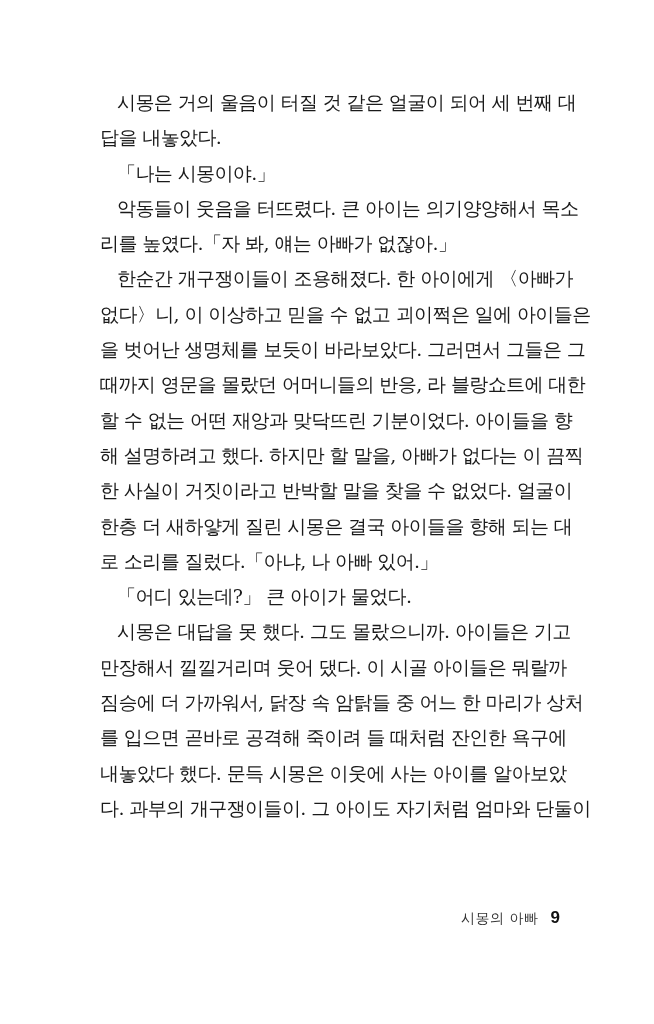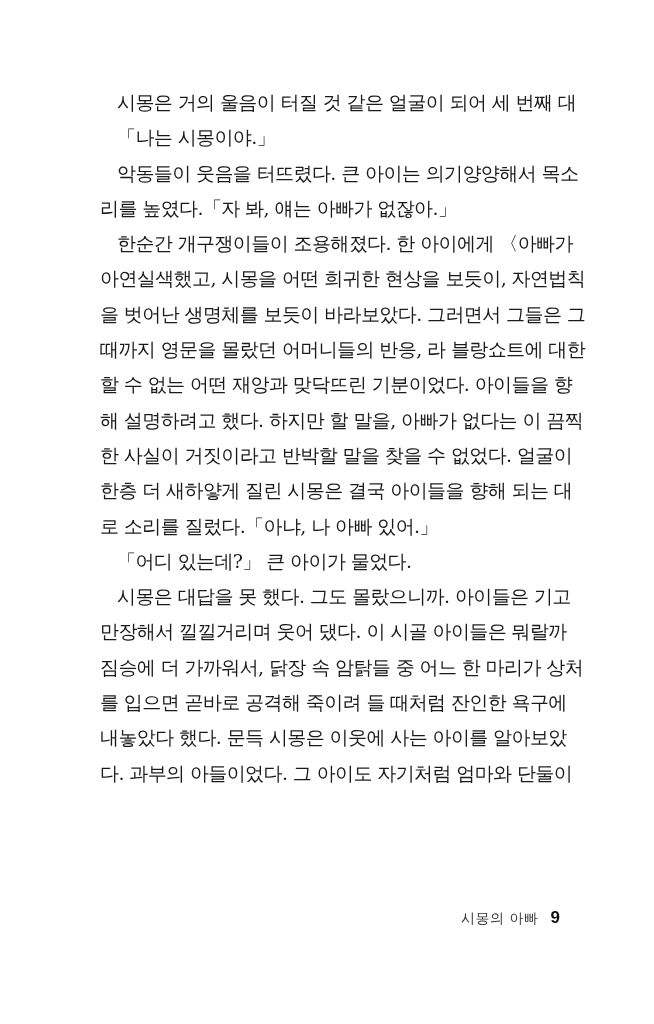--- a/index.html
+++ b/index.html
@@ -64,37 +64,38 @@
     font-size: 17px;
     color: #111;
   }
 </style>
 </head>
 <body>
 
 <div class="page">
   <div class="text-block" id="text-block">
       <div class="line indent">시몽은 거의 울음이 터질 것 같은 얼굴이 되어 세 번째 대</div>
+      <div class="line last">답을 내놓았다.</div>
       <div class="line indent last">「나는 시몽이야.」</div>
       <div class="line indent">악동들이 웃음을 터뜨렸다. 큰 아이는 의기양양해서 목소</div>
       <div class="line last">리를 높였다.「자 봐, 얘는 아빠가 없잖아.」</div>
       <div class="line indent">한순간 개구쟁이들이 조용해졌다. 한 아이에게 〈아빠가</div>
-      <div class="line">아연실색했고, 시몽을 어떤 희귀한 현상을 보듯이, 자연법칙</div>
+      <div class="line">없다〉니, 이 이상하고 믿을 수 없고 괴이쩍은 일에 아이들은</div>
       <div class="line">을 벗어난 생명체를 보듯이 바라보았다. 그러면서 그들은 그</div>
       <div class="line">때까지 영문을 몰랐던 어머니들의 반응, 라 블랑쇼트에 대한</div>
       <div class="line">할 수 없는 어떤 재앙과 맞닥뜨린 기분이었다. 아이들을 향</div>
       <div class="line">해 설명하려고 했다. 하지만 할 말을, 아빠가 없다는 이 끔찍</div>
       <div class="line">한 사실이 거짓이라고 반박할 말을 찾을 수 없었다. 얼굴이</div>
       <div class="line">한층 더 새하얗게 질린 시몽은 결국 아이들을 향해 되는 대</div>
       <div class="line last">로 소리를 질렀다.「아냐, 나 아빠 있어.」</div>
       <div class="line indent last">「어디 있는데?」 큰 아이가 물었다.</div>
       <div class="line indent">시몽은 대답을 못 했다. 그도 몰랐으니까. 아이들은 기고</div>
       <div class="line">만장해서 낄낄거리며 웃어 댔다. 이 시골 아이들은 뭐랄까</div>
       <div class="line">짐승에 더 가까워서, 닭장 속 암탉들 중 어느 한 마리가 상처</div>
       <div class="line">를 입으면 곧바로 공격해 죽이려 들 때처럼 잔인한 욕구에</div>
       <div class="line">내놓았다 했다. 문득 시몽은 이웃에 사는 아이를 알아보았</div>
-      <div class="line">다. 과부의 아들이었다. 그 아이도 자기처럼 엄마와 단둘이</div>
+      <div class="line">다. 과부의 개구쟁이들이. 그 아이도 자기처럼 엄마와 단둘이</div>
     </div>
 
   <div class="footer">
     <span class="title">시몽의 아빠</span><span class="page-num">9</span>
   </div>
 </div>
 
 </body></html>

